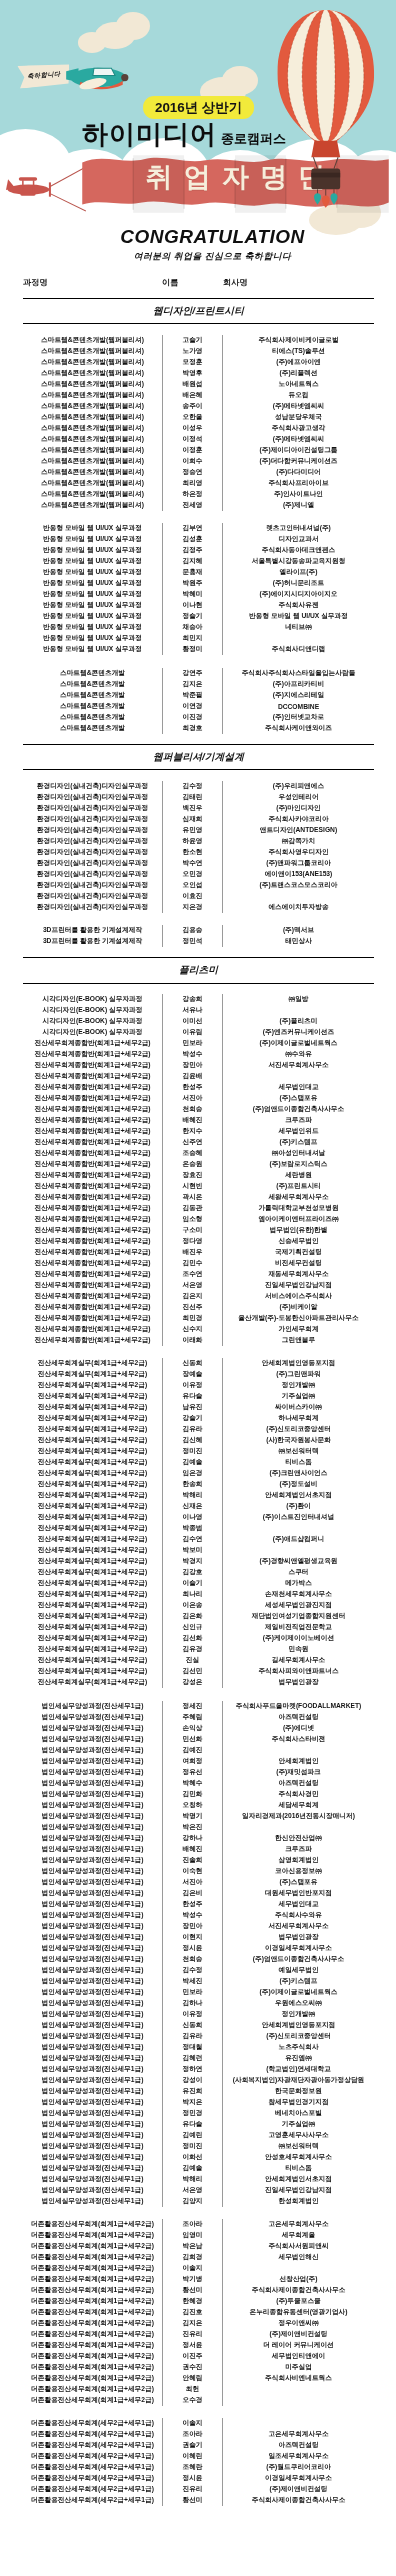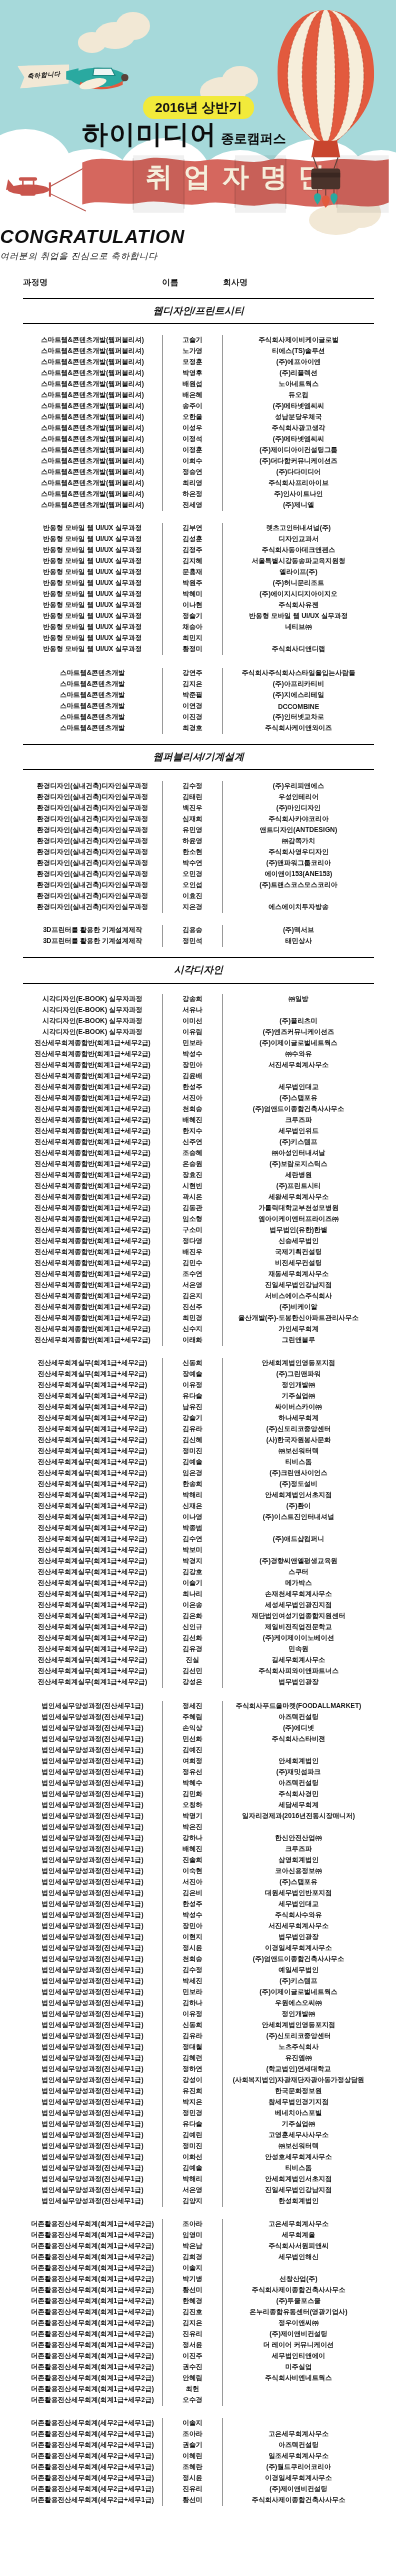--- a/index.html
+++ b/index.html
@@ -40,23 +40,23 @@
     position:absolute; left:82px; top:159px; width:307px; text-align:center; z-index:5;
     font-size:27px; font-weight:900; letter-spacing:11.3px; color:var(--balloon-cream);
     text-indent:11.3px; text-shadow:0 1px 0 rgba(0,0,0,.08);
   }
   .balloon{position:absolute; left:273px; top:9.3px; z-index:7;}
   .plane{position:absolute; left:63px; top:58px; z-index:6;}
   .biplane{position:absolute; left:5.2px; top:174px; z-index:6;}
   .strings{position:absolute; left:49px; top:164px; z-index:3;}
 
   
-  .congrats{padding-top:10.3px; text-align:left; position:relative; z-index:2;}
+  .congrats{padding-top:10.3px; text-align:center; position:relative; z-index:2;margin-left:28px;}
   .congrats h1{font-size:19px; font-weight:700; font-style:italic; letter-spacing:0.5px; color:#101010;}
-  .congrats .sub{margin-top:3.1px; font-size:8.8px; font-weight:400; font-style:italic; letter-spacing:0.5px;}
+  .congrats .sub{margin-top:3.1px; font-size:8.8px; font-weight:700; font-style:italic; letter-spacing:0.5px;}
 
   
   .cols{display:flex; padding:0 23px; margin-top:13.4px; font-weight:800; font-size:8.2px;}
   .cols div{text-align:left;}
   .col-course{flex:0 0 139px;}
   .col-name{flex:0 0 61px;}
   .col-company{flex:1 1 auto;}
 
   .section-header{margin:10.3px 23px 10.3px; border-top:1px solid #000; border-bottom:1px solid #000; padding:5.7px 0; text-align:center;}
   .section-header .stitle{font-size:9.8px; font-weight:800; font-style:italic;}
@@ -499,21 +499,21 @@
     <div class="c name">정민석</div>
     <div class="c company">태민상사</div>
   </div>
 </div>
   </div>
 </div>
   </section>
 
   <section>
     <div class="section-header">
-      <span class="stitle">시각디자인</span>
+      <span class="stitle">플리츠미</span>
     </div>
     <div>
   <div class="group">
     <div>
   <div class="row">
     <div class="c course">시각디자인(E-BOOK) 실무자과정</div>
     <div class="c name">강송희</div>
     <div class="c company">㈜일방</div>
   </div>
 

